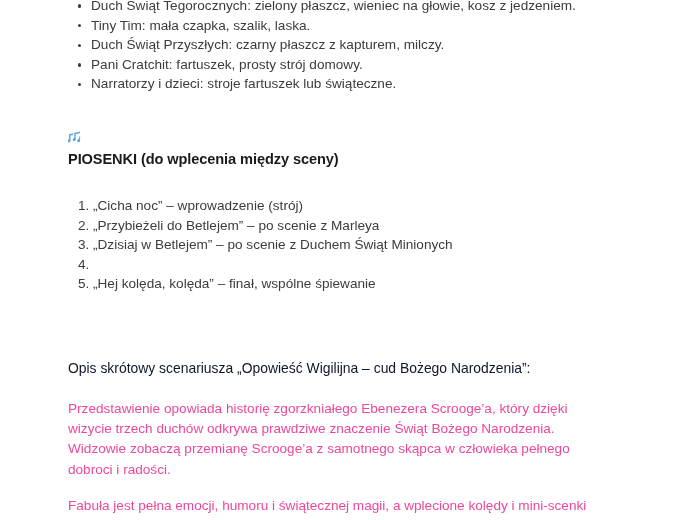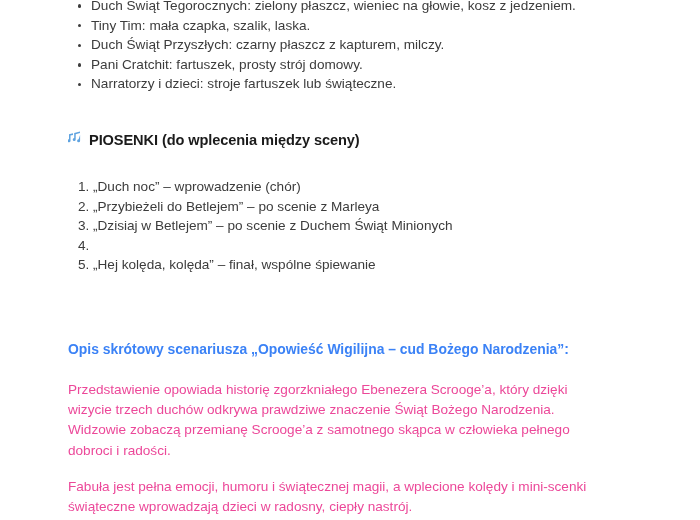--- a/index.html
+++ b/index.html
@@ -56,20 +56,21 @@
   
   .songs-heading {
     display: flex;
     align-items: baseline;
     gap: 6px;
     margin-top: 37px;
     font-size: 14.6px;
     font-weight: bold;
     color: #1b1b1b;
     letter-spacing: -0.1px;
+    flex-direction: column;
   }
   .songs-heading .note-icon {
     flex: 0 0 auto;
     font-size: 13.5px;
     line-height: 1;
     color: #5fa3e0;
     position: relative;
     top: 0px;
   }
   .songs-heading .note-icon svg { display: block; }
@@ -97,23 +98,23 @@
     color: #3c3c3c;
   }
   .songs-list > li .song-text {
     flex: 0 1 auto;
   }
 
   
   .summary-heading {
     margin-top: 65px;
     font-size: 13.9px;
-    font-weight: bold;
+    font-weight: normal;
     line-height: 19px;
-    color: #3b82f6;
+    color: #0f172a;
     white-space: nowrap;
   }
   .summary-para {
     margin-top: 21px;
     font-size: 13.6px;
     line-height: 20.2px;
     color: #ec4899;
     max-width: 545px;
   }
   .summary-para + .summary-para {
@@ -152,21 +153,21 @@
           <path d="M10.6 8.3 a1.5 1.5 0 1 0 1.5 1.5 V4.0 L12.1 3.9 Z"></path>
         </g>
       </svg>
     </span>
     <span>PIOSENKI (do wplecenia między sceny)</span>
   </div>
 
   <ol class="songs-list">
     <li>
       <span class="num">1.</span>
-      <span class="song-text">„Duch noc” – wprowadzenie (chór)</span>
+      <span class="song-text">„Cicha noc” – wprowadzenie (strój)</span>
     </li>
     <li>
       <span class="num">2.</span>
       <span class="song-text">„Przybieżeli do Betlejem” – po scenie z Marleya</span>
     </li>
     <li>
       <span class="num">3.</span>
       <span class="song-text">„Dzisiaj w Betlejem” – po scenie z Duchem Świąt Minionych</span>
     </li>
     <li>

